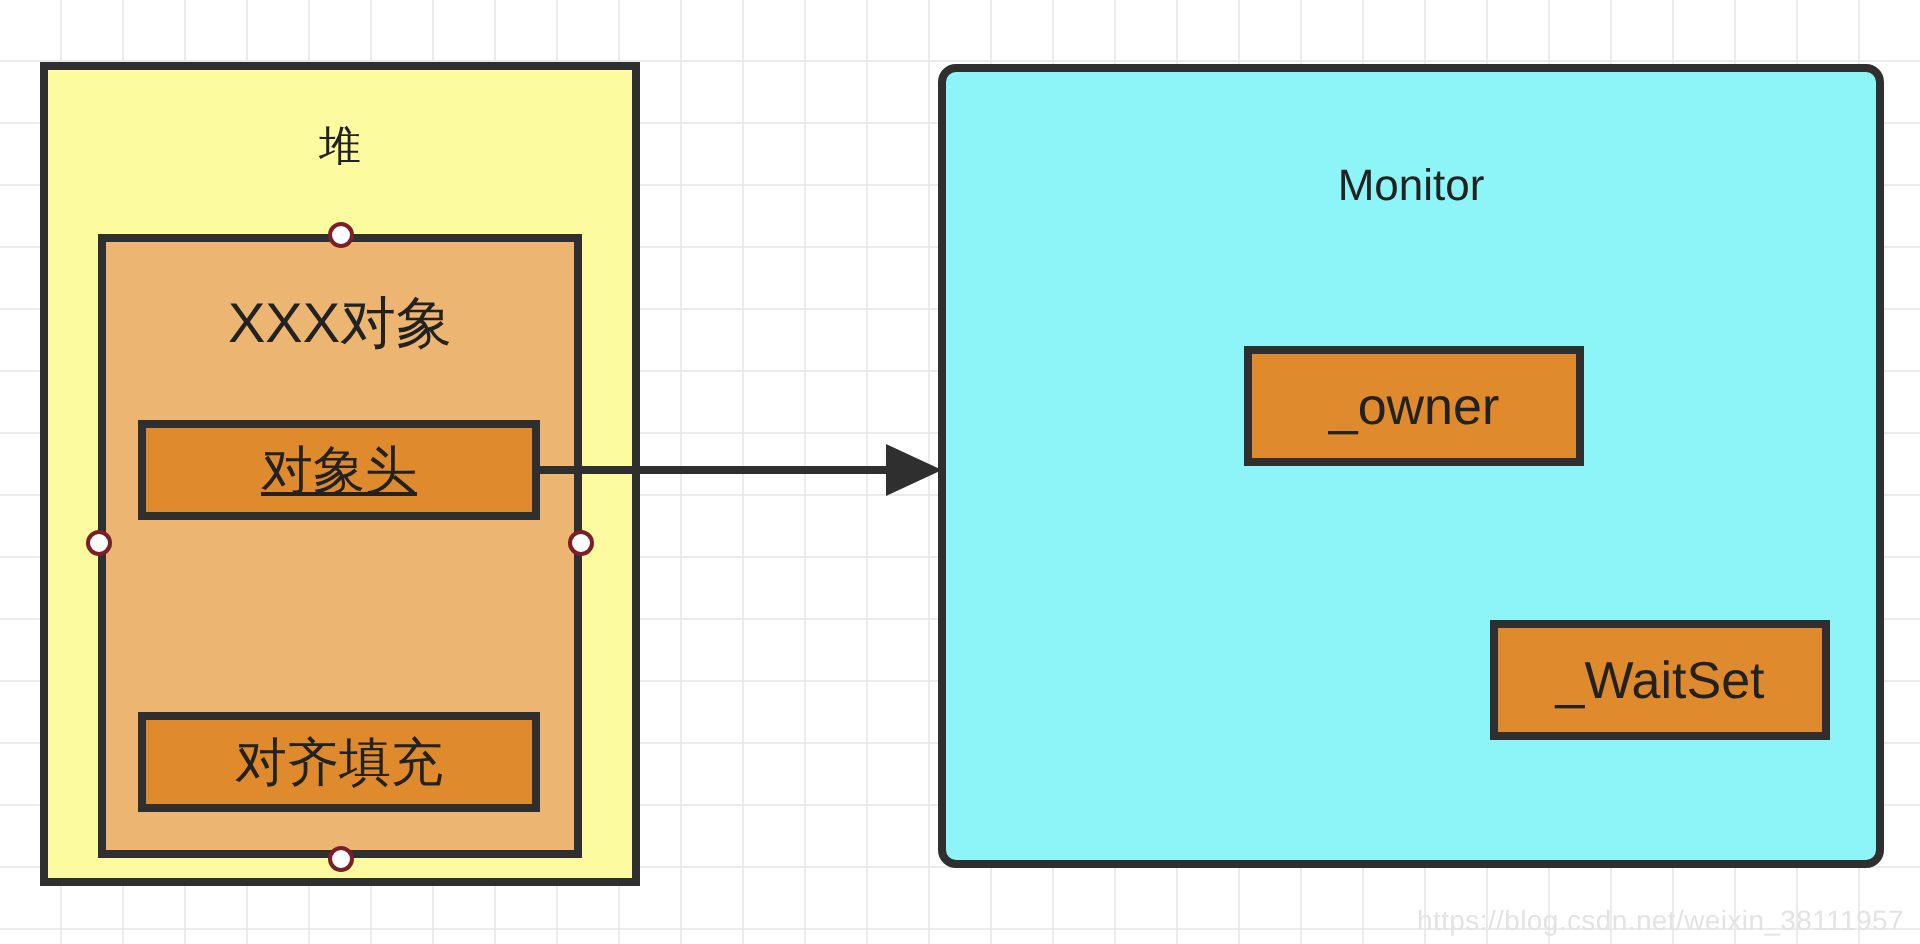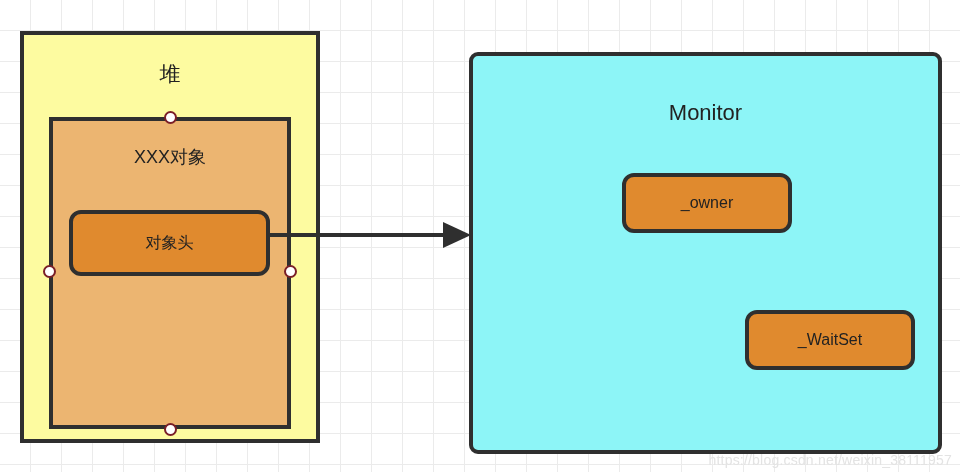--- a/index.html
+++ b/index.html
@@ -54,54 +54,53 @@
     background: #ecb571;
     border: 4px solid #2f2f2f;
     box-sizing: border-box;
   }
   .object-title {
     position: absolute;
     left: 0;
     top: 27px;
     width: 100%;
     text-align: center;
-    font-size: 18px;
+    font-size: 28px;
     color: #222222;
     line-height: 1;
   }
 
   
   .field-box {
     position: absolute;
     background: #e08a2e;
     border: 4px solid #2f2f2f;
-    border-radius: 12px;
+    border-radius: 0;
     box-sizing: border-box;
     display: flex;
     align-items: center;
     justify-content: center;
-    font-size: 16px;
+    font-size: 26px;
     color: #222222;
   }
-  .fb-header  { left: 69px;  top: 210px; width: 201px; height: 66px; }
+  .fb-header  { left: 69px;  top: 210px; width: 201px; height: 50px; text-decoration: underline; }
   .fb-data    { left: 69px;  top: 285px; width: 201px; height: 50px; }
   .fb-padding { left: 69px;  top: 356px; width: 201px; height: 50px; }
 
   
   .monitor-box {
     position: absolute;
     left: 469px;
     top: 32px;
     width: 473px;
     height: 402px;
     background: #8df5f7;
     border: 4px solid #2f2f2f;
     border-radius: 9px;
     box-sizing: border-box;
-    margin-top: 20px;
   }
   .monitor-title {
     position: absolute;
     left: 0;
     top: 46px;
     width: 100%;
     text-align: center;
     font-size: 22px;
     color: #222222;
     line-height: 1;
@@ -156,20 +155,21 @@
     <div class="heap-title">堆</div>
   </div>
 
   <div class="object-box">
     <div class="object-title">XXX对象</div>
   </div>
 
   <div class="field-box fb-header">对象头</div>
 
 
+  <div class="field-box fb-padding">对齐填充</div>
 
   <div class="handle h-heap-top"></div>
   <div class="handle h-obj-left"></div>
   <div class="handle h-obj-right"></div>
   <div class="handle h-obj-bottom"></div>
 
   <svg class="arrow-svg" viewBox="0 0 960 472">
     <line x1="270" y1="235" x2="447" y2="235" stroke="#2f2f2f" stroke-width="4"></line>
     <polygon points="443,222 471,235 443,248" fill="#2f2f2f"></polygon>
   </svg>

